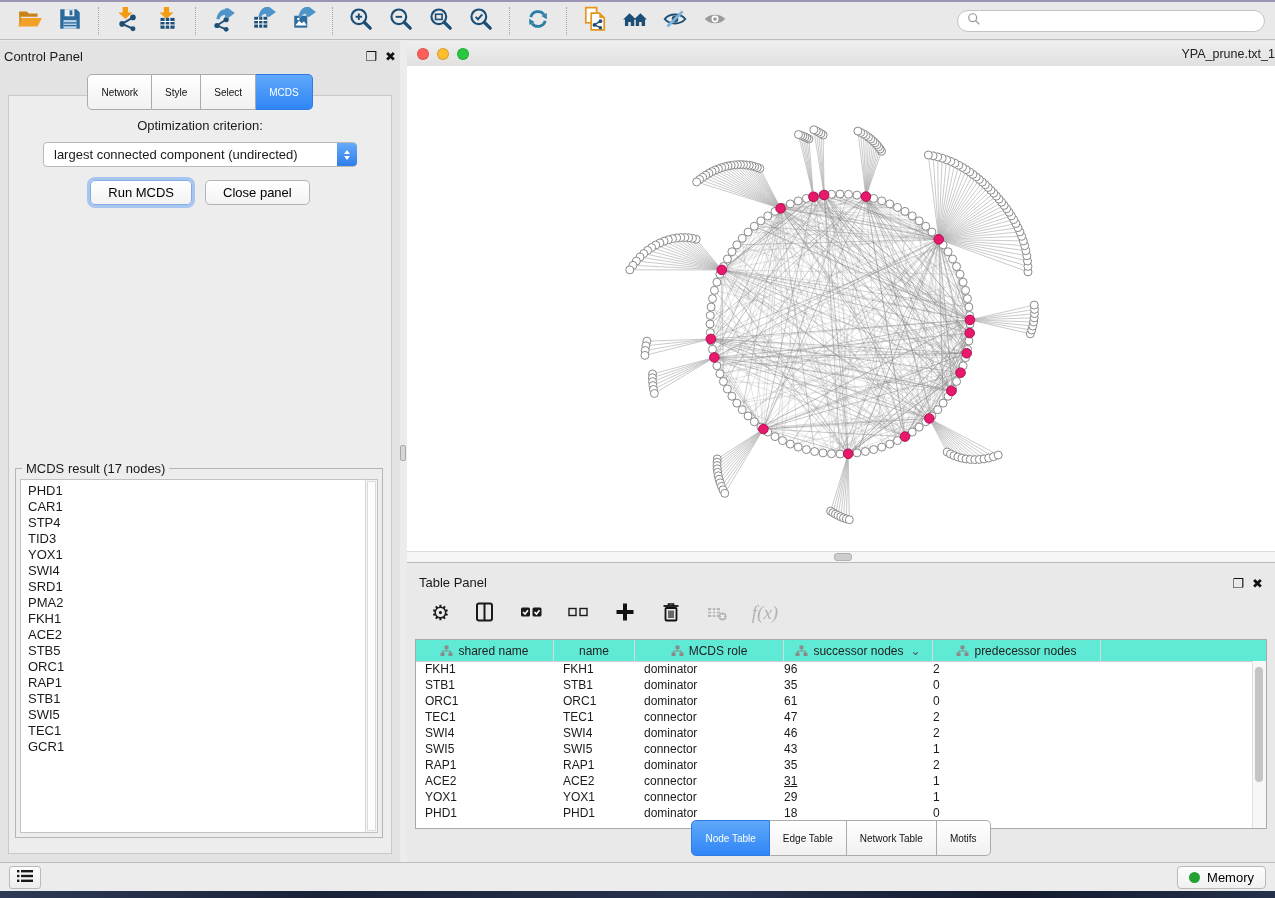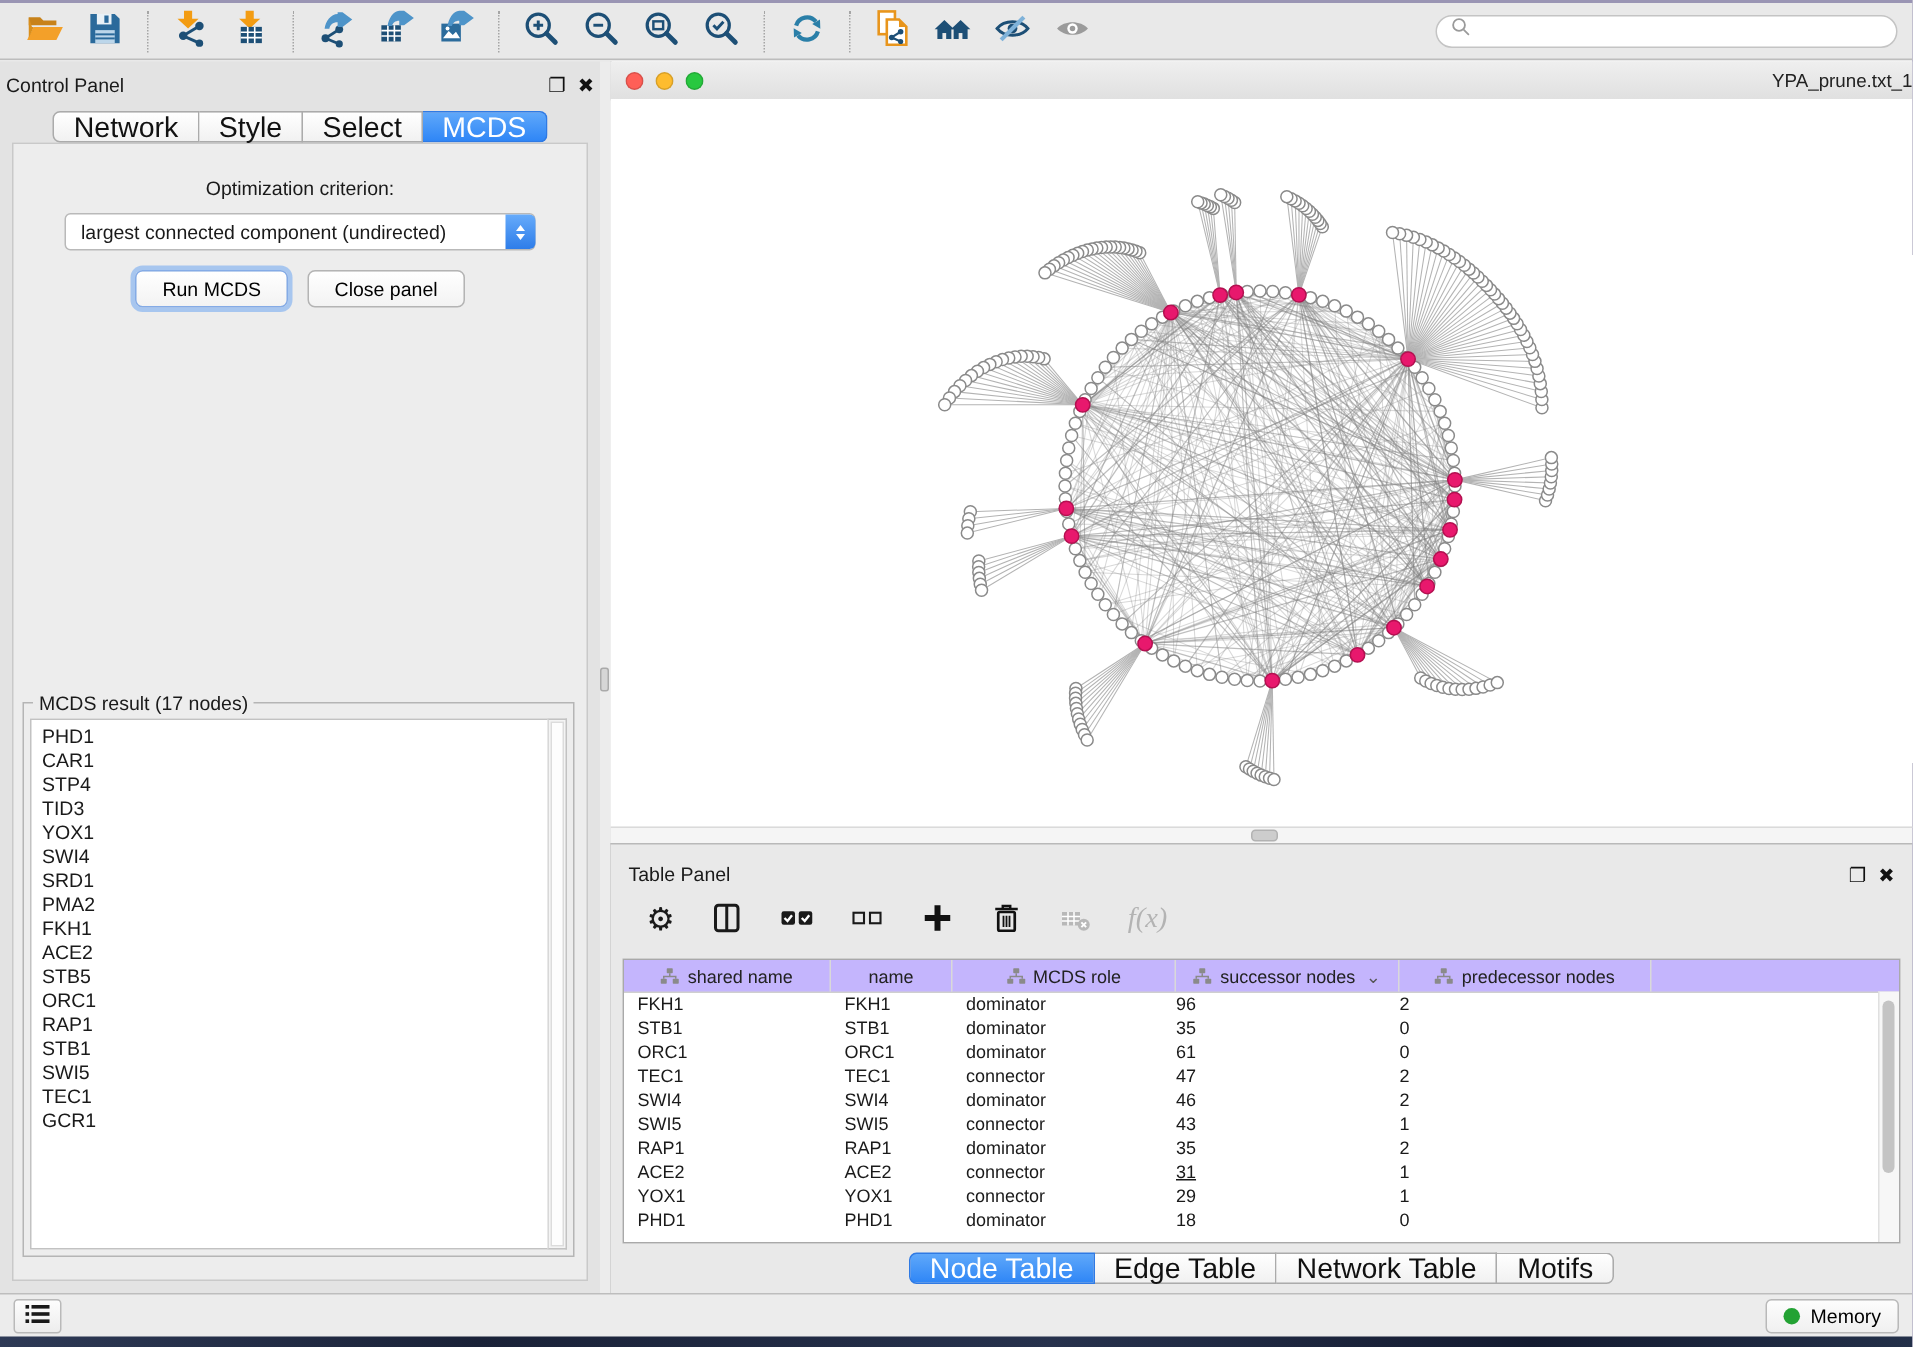--- a/index.html
+++ b/index.html
@@ -24,21 +24,21 @@
   .control-panel{position:absolute;top:41px;left:0;width:400px;height:821px;background:#e3e3e3;}
   .divider{position:absolute;top:41px;left:400px;width:7px;height:821px;background:#ececec;
        border-right:1px solid #8f8f8f;}
   .divider .handle{position:absolute;top:404px;left:0px;width:6px;height:16px;background:#d6d6d6;
        border:1px solid #aaa;border-radius:2px;box-sizing:border-box;}
   .cp-header{height:30px;display:flex;align-items:center;padding:0 4px;font-size:13px;}
   .panel-header-btns{margin-left:auto;display:flex;gap:8px;align-items:center;}
   .ph-btn{border:none;background:none;padding:0;font-size:13px;line-height:1;cursor:pointer;color:#111;}
   .cp-tabs{position:absolute;top:33px;left:0;width:100%;display:flex;justify-content:center;z-index:3;}
   .seg{display:flex;}
-  .seg .segbtn{height:21px;font-size:19px;padding:0 13px;background:linear-gradient(#ffffff,#f1f1f1);
+  .seg .segbtn{height:36px;font-size:10px;padding:0 13px;background:linear-gradient(#ffffff,#f1f1f1);
        border:1px solid #ababab;border-left:none;color:#111;cursor:pointer;
        font-family:"Liberation Sans",sans-serif;text-align:right;}
   .seg .segbtn:first-child{border-left:1px solid #ababab;border-radius:5px 0 0 5px;}
   .seg .segbtn:last-child{border-radius:0 5px 5px 0;}
   .seg .segbtn.active{background:linear-gradient(#5fa8fa,#2f86f6);color:#fff;border-color:#2f7ae4;}
   .cp-content{position:absolute;top:54px;left:8px;right:8px;bottom:8px;background:#ededed;
        border:1px solid #c9c9c9;}
   .opt-label{margin-top:22px;text-align:center;font-size:13px;}
   .dropdown{margin:9px auto 0;width:312px;height:23px;background:#fff;border:1px solid #b9b9b9;
        border-radius:4px;display:flex;align-items:center;position:relative;cursor:pointer;}
@@ -81,21 +81,21 @@
   .table-panel{position:absolute;left:407px;top:562px;right:0;height:300px;background:#e9e9e9;
        border-top:1px solid #b9b9b9;box-sizing:border-box;}
   .tp-header{height:27px;display:flex;align-items:flex-end;padding:0 12px;font-size:13px;}
   .tp-toolbar{height:46px;display:flex;align-items:center;padding-left:24px;gap:24px;}
   .ttbtn{border:none;background:none;padding:0;display:flex;align-items:center;cursor:pointer;}
   .ttbtn.disabled{cursor:default;}
   .gear-glyph{font-size:21px;line-height:1;color:#1a1a1a;font-family:"DejaVu Sans",sans-serif;}
   .fx-glyph{font-family:"Liberation Serif",serif;font-style:italic;font-size:19px;color:#b3b3b3;}
   .tp-tablewrap{position:absolute;left:8px;right:8px;top:76px;bottom:33px;background:#fff;
        border:1px solid #a9a9a9;overflow:hidden;}
-  .thead{display:flex;height:21px;background:#c4b5fd;border-bottom:1px solid #cfcfcf;}
+  .thead{display:flex;height:21px;background:#5eead4;border-bottom:1px solid #cfcfcf;}
   .col-h{display:flex;align-items:center;justify-content:center;gap:5px;font-size:12px;color:#222;
        border-right:1px solid #d9d9d9;box-sizing:border-box;cursor:pointer;}
   .col-h.filler{flex:1;border-right:none;}
   .hicon{display:flex;align-items:center;}
   .sortch{color:#555;font-size:12px;margin-left:2px;font-family:"DejaVu Sans",sans-serif;}
   .tbody{position:absolute;top:21px;left:0;right:13px;bottom:0;overflow:hidden;}
   .trow{display:flex;height:16px;line-height:16px;}
   .tcell{font-size:12px;box-sizing:border-box;padding-left:9px;white-space:nowrap;overflow:hidden;}
   .tcell.num{padding-left:0;padding-right:16px;}
   .tbl-vscroll{position:absolute;top:21px;right:0;bottom:0;width:13px;background:#f7f7f7;

